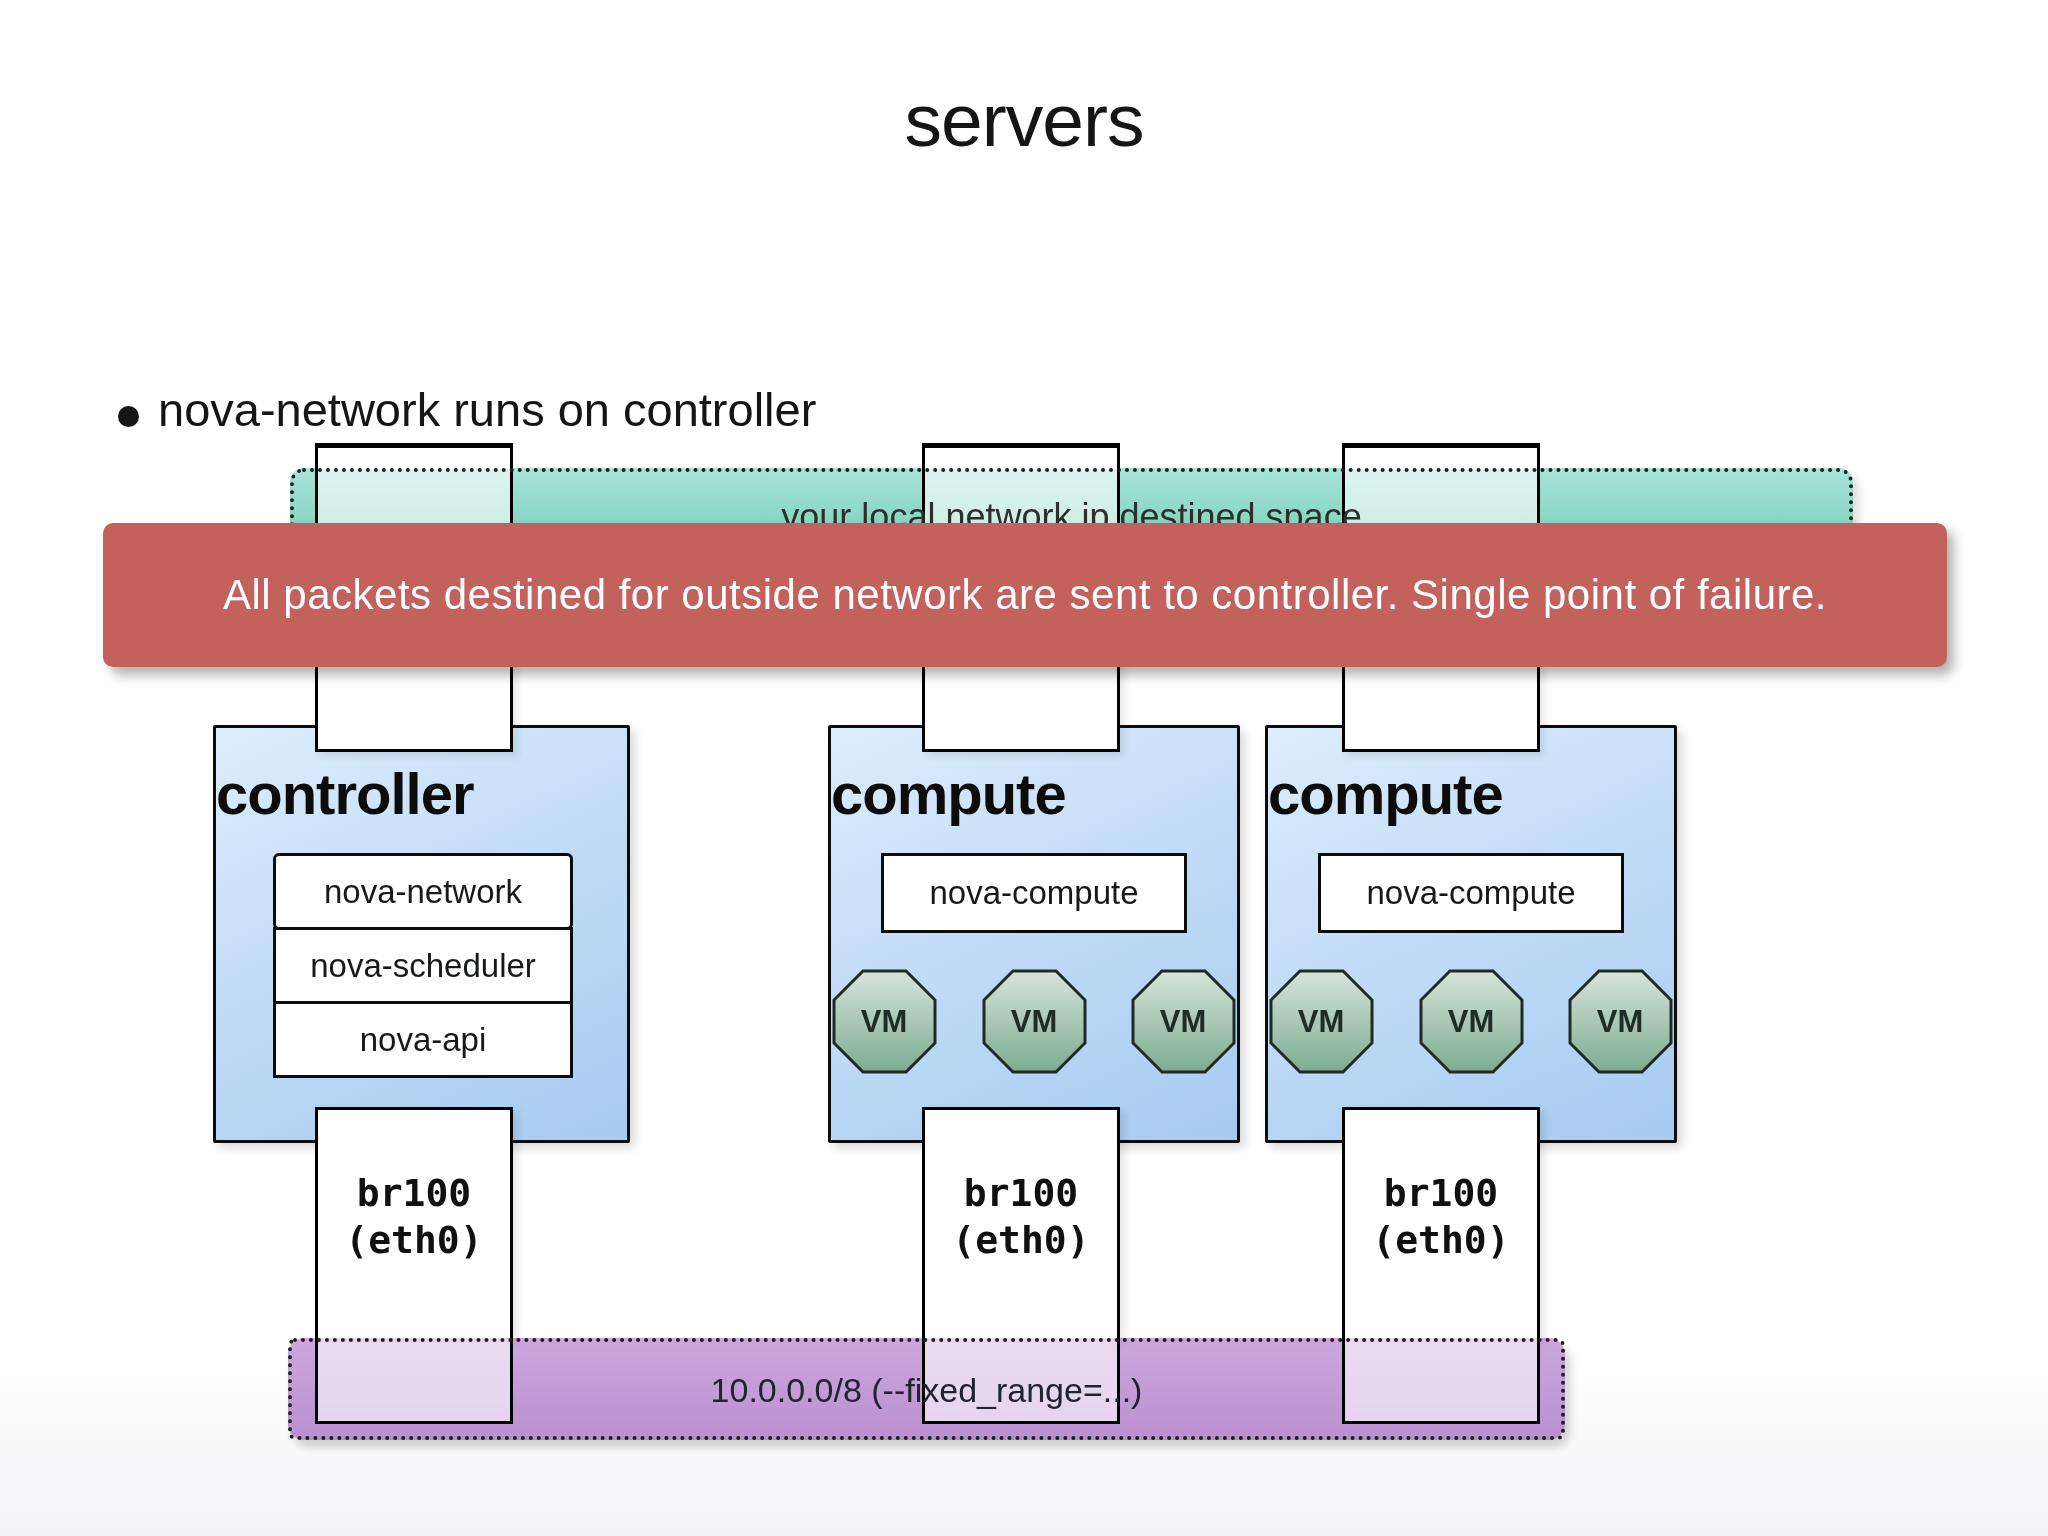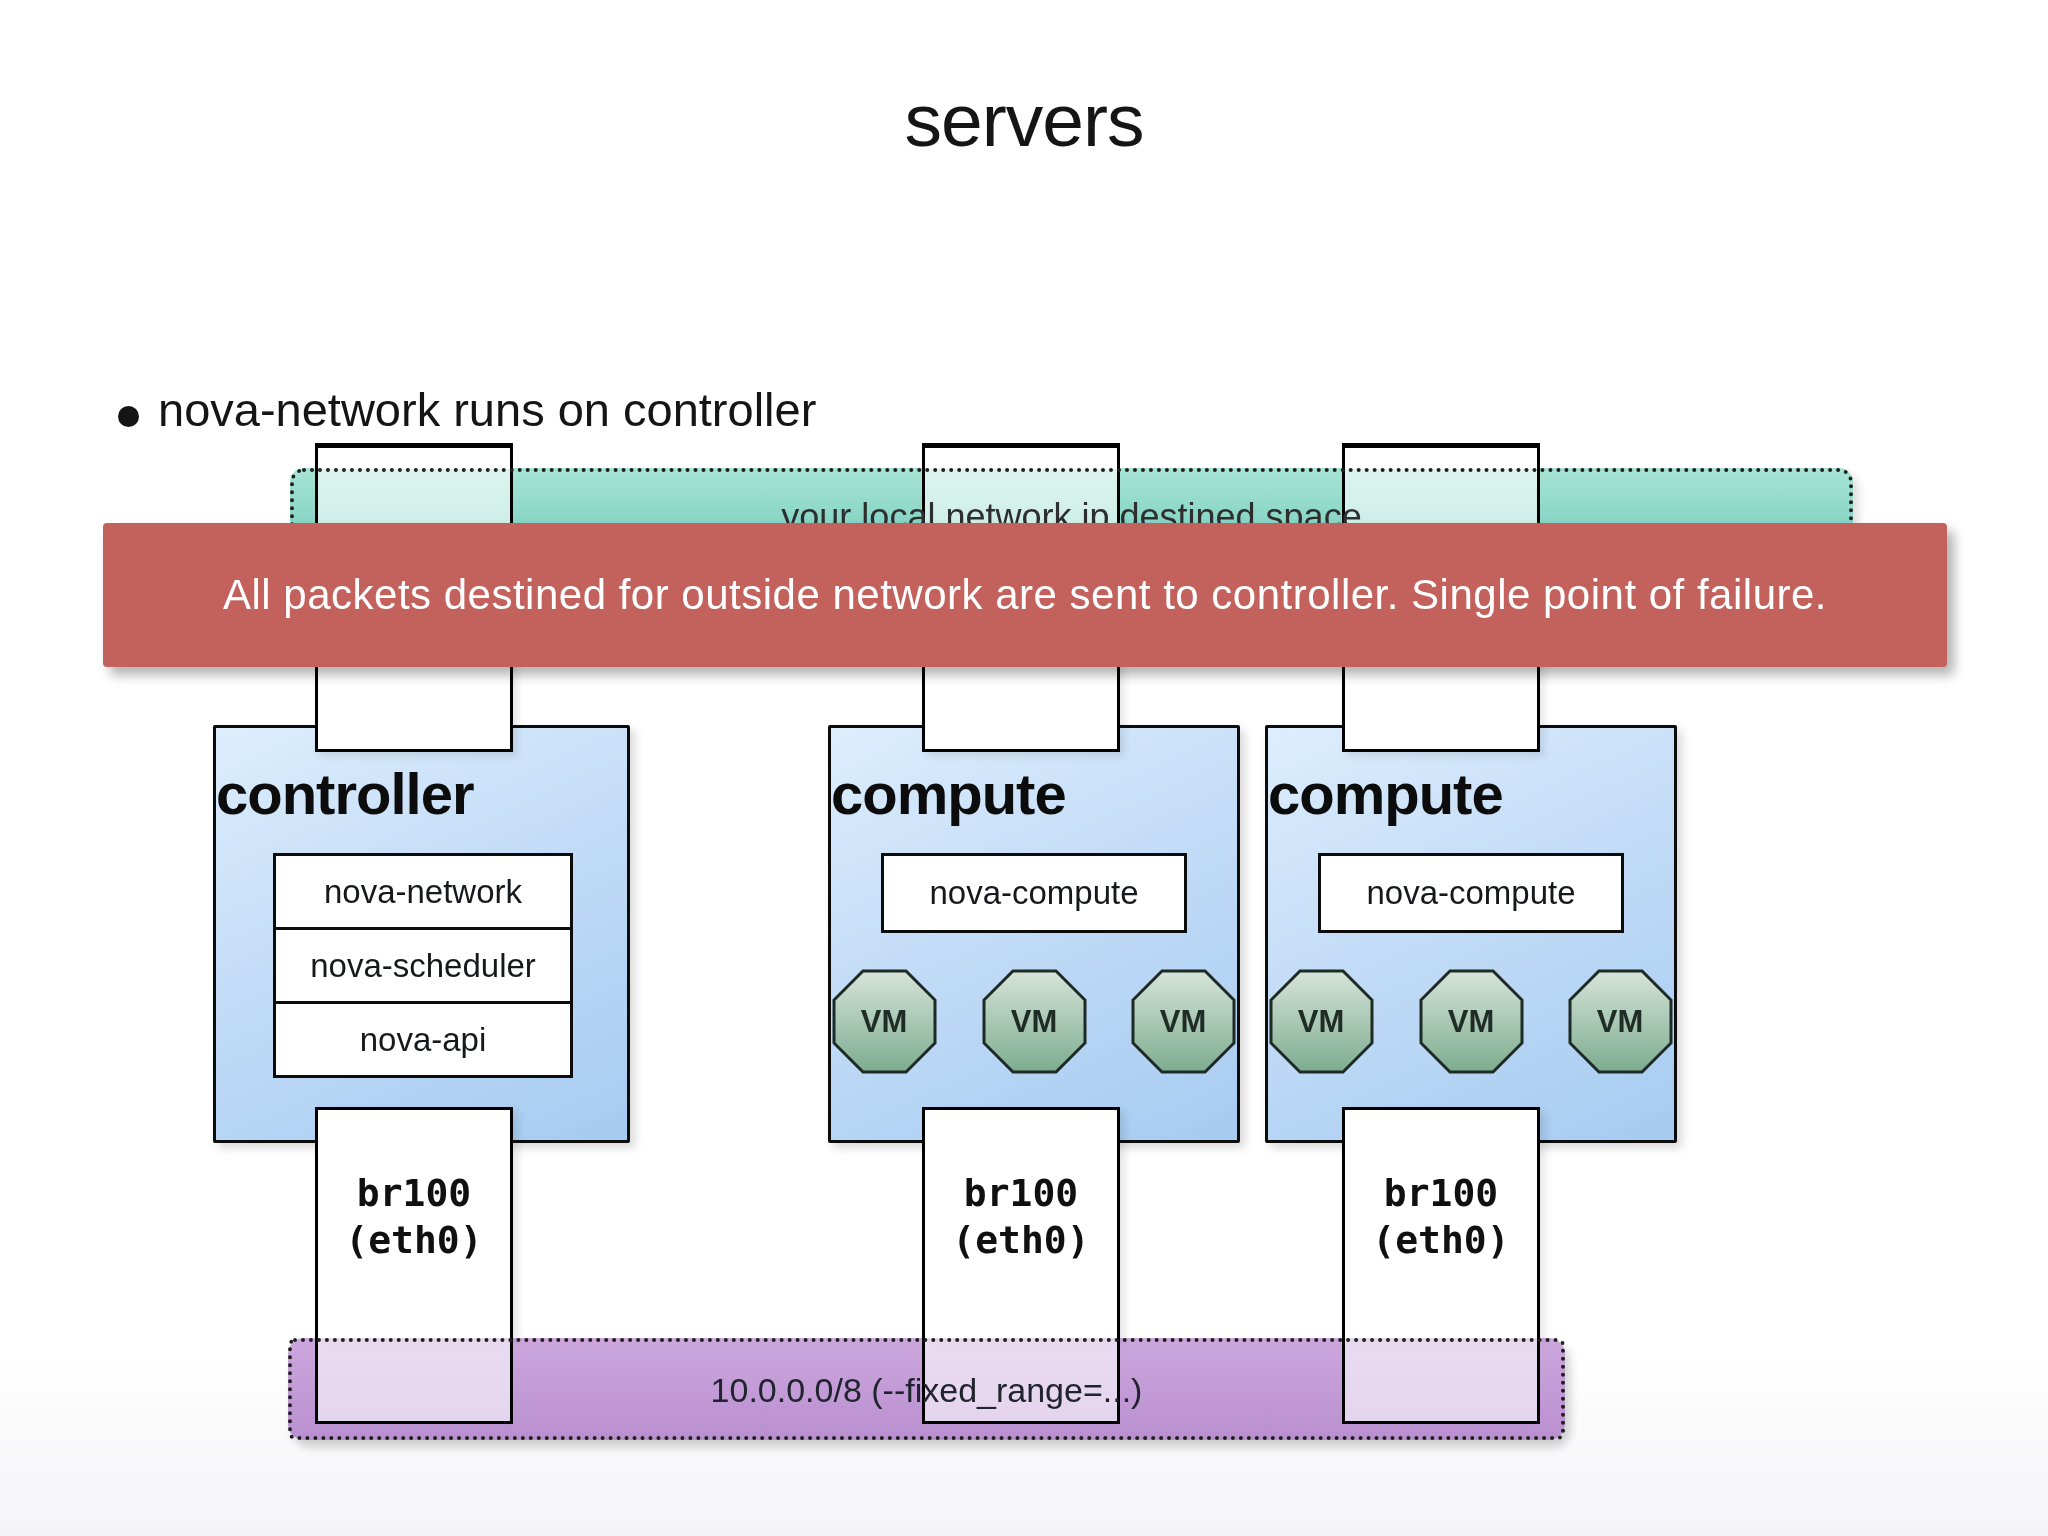--- a/index.html
+++ b/index.html
@@ -25,21 +25,21 @@
     font-size:36px;color:#2e2e2e;}
   .purple-fill{left:288px;top:1338px;width:1277px;height:102px;border-radius:16px;
     background:linear-gradient(#cca7dd,#ba8fd0);box-shadow:5px 7px 10px rgba(0,0,0,.18);}
   .purple-border{left:288px;top:1338px;width:1277px;height:102px;border-radius:7px;}
   .purple-label{position:absolute;left:0;right:0;top:29px;text-align:center;
     font-size:34px;color:#20242e;}
   
   .warning{
     position:absolute;z-index:5;left:103px;top:523px;width:1844px;height:144px;
     background:#c3625c;display:flex;align-items:center;justify-content:center;
-    box-shadow:7px 8px 12px rgba(0,0,0,.30);border-radius:4px;
+    box-shadow:7px 8px 12px rgba(0,0,0,.30);border-radius:10px;
   }
   .warning span{font-size:42px;color:#ffffff;letter-spacing:.5px;}
   
   .tab-seg{position:absolute;z-index:3;box-sizing:border-box;width:198px;}
   .seg-opaque{background:#ffffff;}
   .seg-glass{background:rgba(255,255,255,.60);}
   .seg-a{top:443px;height:26px;border:3px solid #000;border-top-width:5px;border-bottom:none;}
   .seg-b{top:468px;height:92px;border-left:3px solid #000;border-right:3px solid #000;}
   .seg-c{top:560px;height:192px;border-left:3px solid #000;border-right:3px solid #000;border-bottom:3px solid #000;box-shadow:4px 4px 8px rgba(0,0,0,.10);}
   .seg-d{top:1107px;height:231px;border:3px solid #000;border-bottom:none;box-shadow:5px 4px 8px rgba(0,0,0,.10);
@@ -54,21 +54,21 @@
     border:3px solid #0c0c0c;border-radius:2px;
     background:linear-gradient(155deg,#ddeefd 0%,#c3dcf7 45%,#a6cbf1 100%);
     box-shadow:5px 5px 10px rgba(0,0,0,.15);
   }
   .srv-controller{left:213px;width:417px;}
   .srv-compute1{left:828px;width:412px;}
   .srv-compute2{left:1265px;width:412px;}
   .server-title{margin-top:32px;font-size:58px;font-weight:bold;color:#0c0c0c;letter-spacing:-1px;}
   .service-stack{position:absolute;left:57px;top:125px;width:300px;}
   .service-stack .service-box{margin-top:-3px;}
-  .service-stack .service-box:first-child{margin-top:0;}
+  .service-stack .service-box:first-child{margin-top:0;border-radius:6px;}
   .service-box{
     box-sizing:border-box;width:300px;height:77px;background:#ffffff;border:3px solid #0c0c0c;
     display:flex;align-items:center;justify-content:center;font-size:33px;color:#16181c;
   }
   .srv-compute1 .service-single,.srv-compute2 .service-single{position:absolute;left:50px;top:125px;height:80px;width:306px;}
   .vm-row{position:absolute;left:0;right:0;top:240px;display:flex;justify-content:space-between;}
   .vm-oct{width:107px;height:107px;}
   .vm-oct text{font-family:"Liberation Sans",sans-serif;font-size:31px;font-weight:600;fill:#1f2d26;}
 </style>
 </head>

